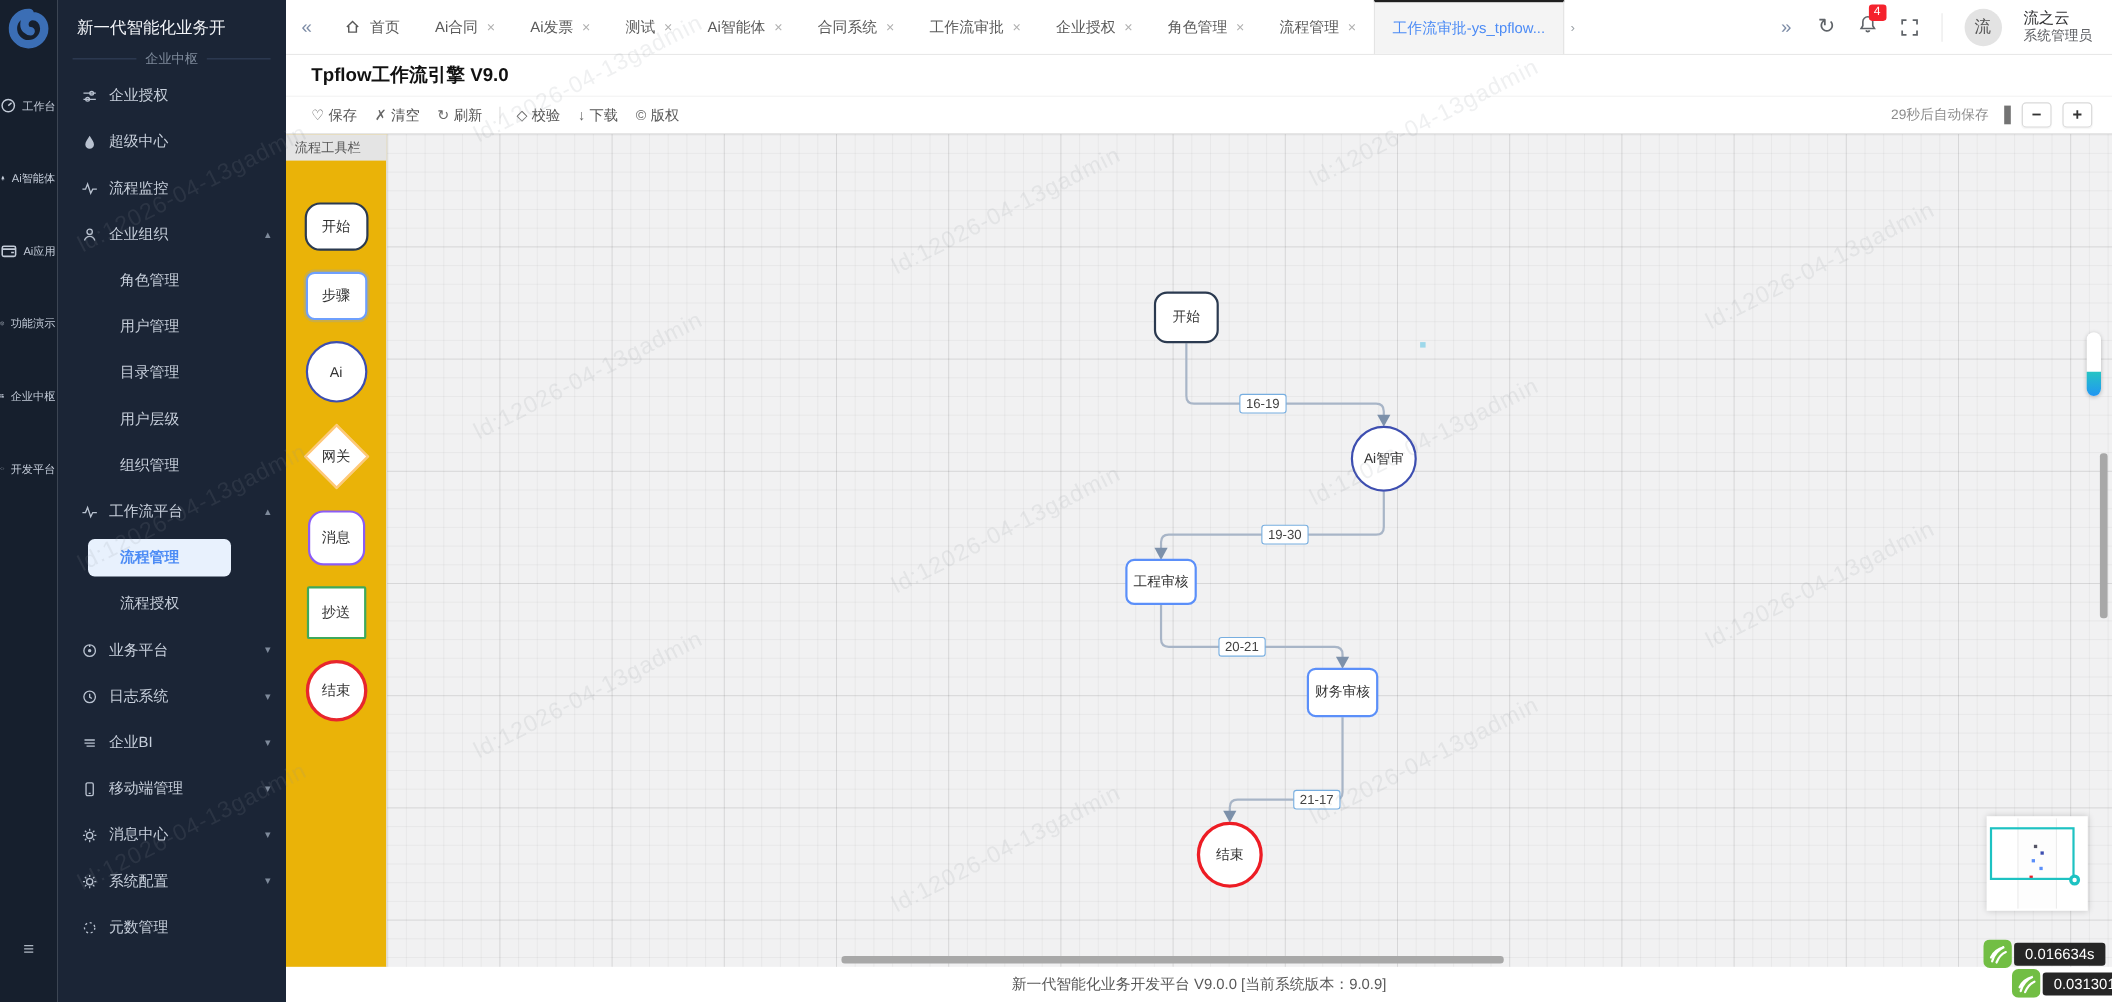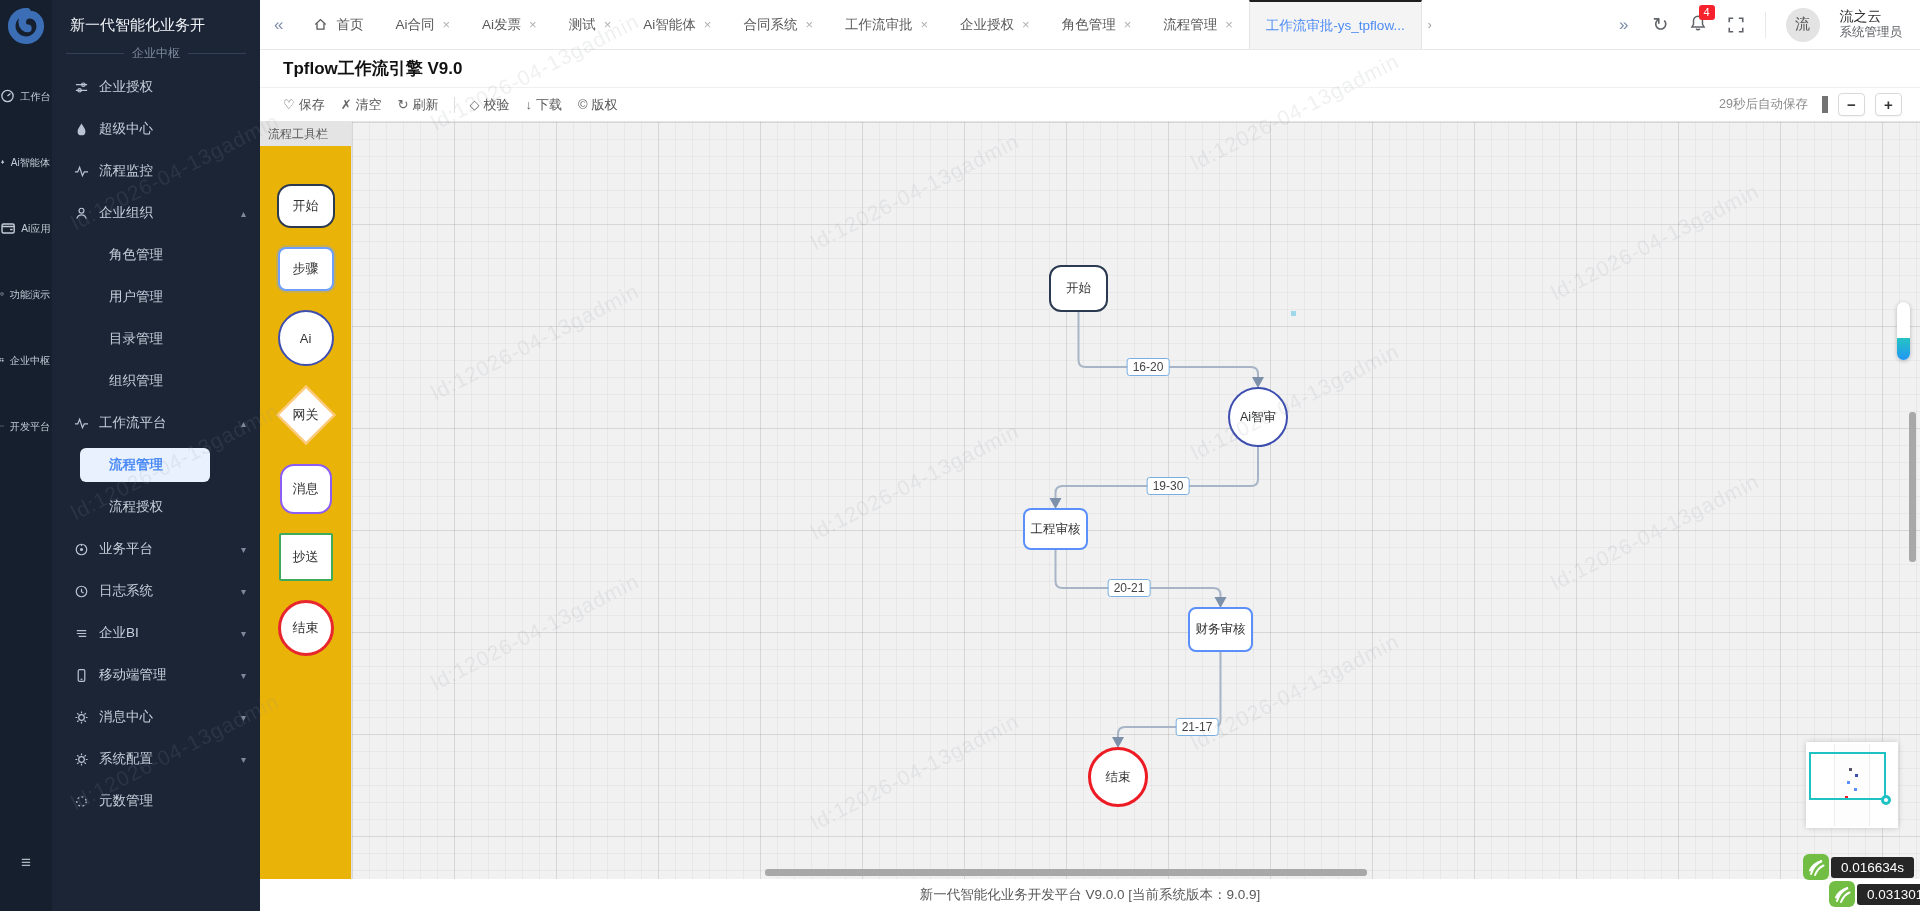--- a/index.html
+++ b/index.html
@@ -214,20 +214,23 @@
     <span class="caret">▴</span>
   </div>
   <div class="sm-item lvl2">
       <span class="txt">角色管理</span>
     </div>
   <div class="sm-item lvl2">
       <span class="txt">用户管理</span>
     </div>
   <div class="sm-item lvl2">
       <span class="txt">目录管理</span>
+    </div>
+  <div class="sm-item lvl2">
+      <span class="txt">用户层级</span>
     </div>
   <div class="sm-item lvl2">
       <span class="txt">组织管理</span>
     </div>
   <div class="sm-item">
     <svg class="mi" viewBox="0 0 16 16" fill="none" stroke="currentColor" stroke-width="1.3">
         <path d="M1 8.5h3l2-5 3 9 2-4h4"></path>
       </svg>
     <span class="txt">工作流平台</span>
     <span class="caret">▴</span>
@@ -444,21 +447,21 @@
           <path d="M868.5 530 V598 Q868.5 605 861.5 605 H773 Q766 605 766 612 V617"></path>
         </g>
         <g fill="#7c90aa">
           <polygon points="900,255 912,255 906,266"></polygon>
           <polygon points="697.5,376 709.5,376 703.5,387"></polygon>
           <polygon points="862.5,475 874.5,475 868.5,486"></polygon>
           <polygon points="760,615 772,615 766,626"></polygon>
         </g>
       </svg>
 
-      <div class="elabel" style="left:796px;top:245px;">16-20</div>
+      <div class="elabel" style="left:796px;top:245px;">16-19</div>
       <div class="elabel" style="left:816px;top:364px;">19-30</div>
       <div class="elabel" style="left:777px;top:466px;">20-21</div>
       <div class="elabel" style="left:845px;top:605px;">21-17</div>
 
       <div class="node" id="n-start">开始</div>
       <div class="node" id="n-ai">Ai智审</div>
       <div class="node" id="n-eng">工程审核</div>
       <div class="node" id="n-fin">财务审核</div>
       <div class="node" id="n-end">结束</div>
 

